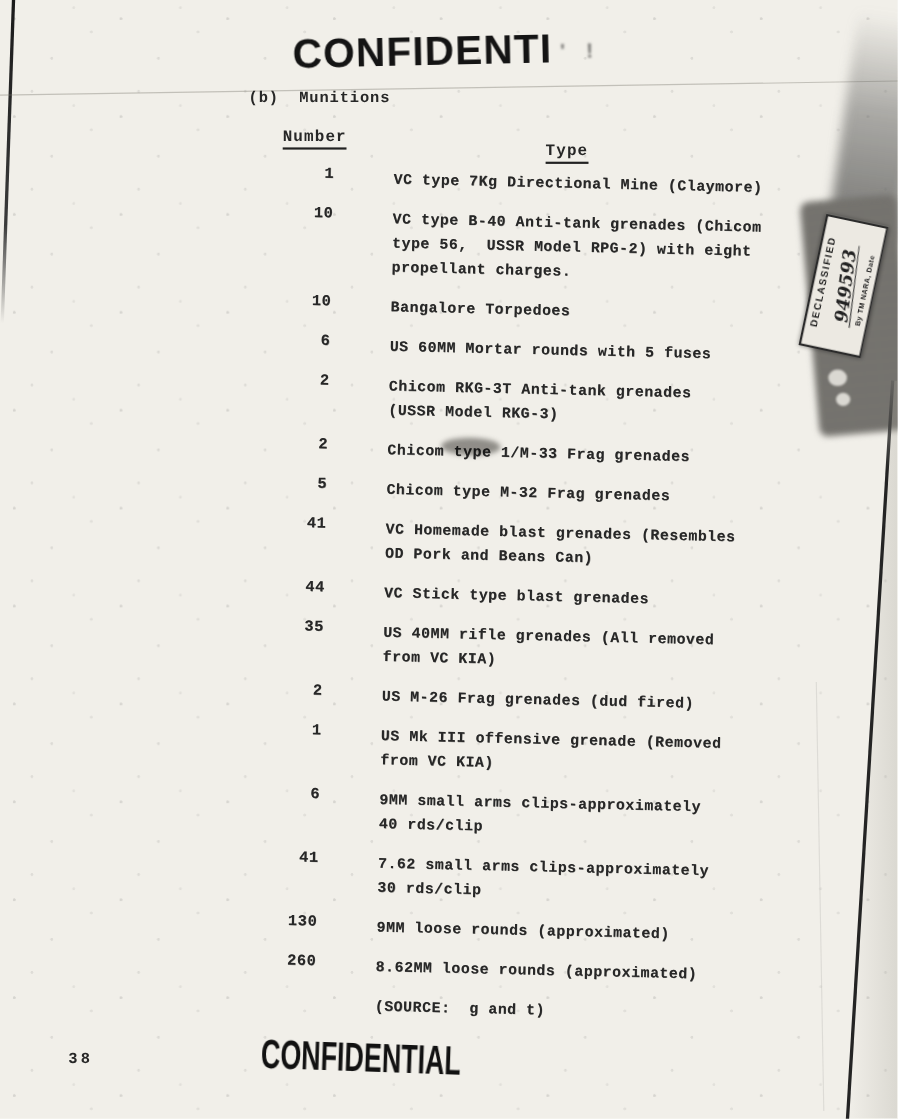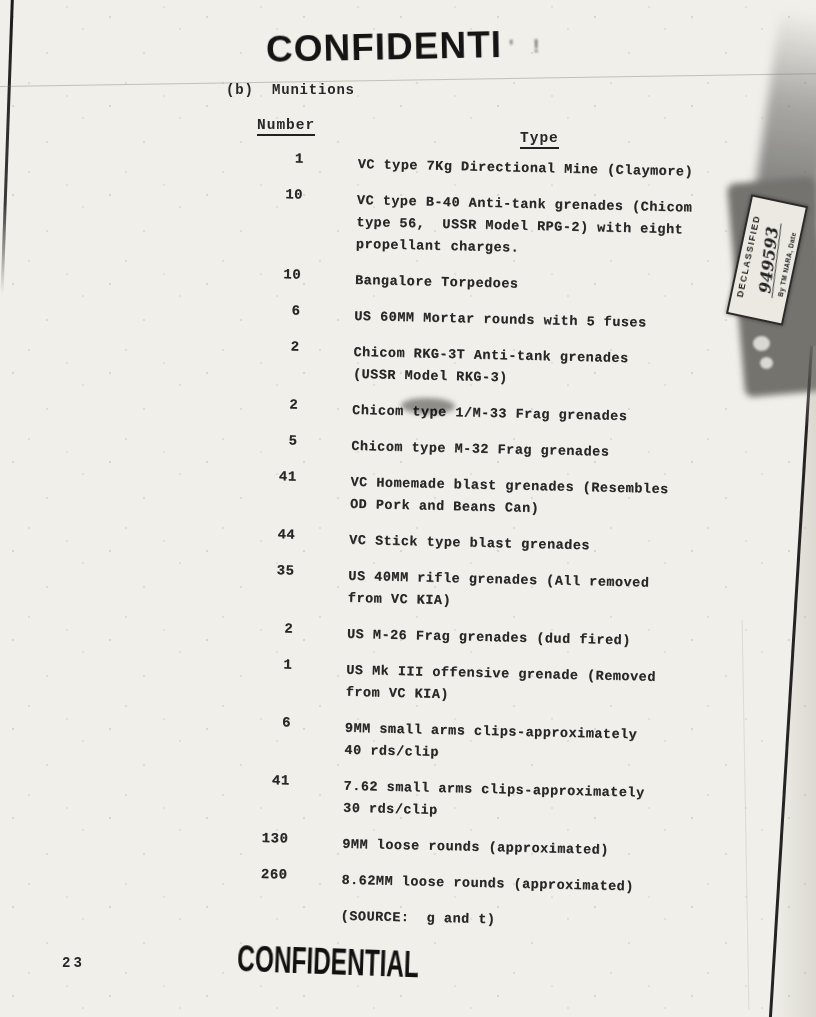--- a/index.html
+++ b/index.html
@@ -37,21 +37,21 @@
     font-weight:bold;font-size:37px;letter-spacing:0;color:#111;
     transform:rotate(2deg) scale(.66,1);transform-origin:left top;
     filter:blur(.45px);white-space:nowrap;}
 
   
   .section-label{left:226px;top:82px;font-size:14px;font-weight:bold;
     letter-spacing:.8px;white-space:pre;text-align:center;}
   .col-header{font-size:14.5px;font-weight:bold;letter-spacing:1px;
     border-bottom:2px solid #222;padding-bottom:1px;}
   .number-header{left:257px;top:117px;}
-  .type-header{left:520px;top:130px;}
+  .type-header{left:496px;top:130px;}
 
   .munitions-table{left:228px;top:151px;width:540px;transform:rotate(1.3deg);
     transform-origin:0 0;font-weight:bold;font-size:13.5px;letter-spacing:.5px;
     text-shadow:.3px .3px .4px rgba(20,20,20,.45);}
   .row{display:flex;margin-bottom:14px;}
   .num{width:76px;text-align:right;font-size:14px;line-height:22px;
     position:relative;top:-5px;}
   .desc{margin-left:54px;line-height:22px;}
   .desc div{white-space:pre;}
   .source-note{margin-left:130px;margin-top:1px;line-height:22px;white-space:pre;
@@ -223,14 +223,14 @@
 <div class="abs hole hole1"></div>
 <div class="abs hole hole2"></div>
 <div class="abs declass">
   <div class="d-title">DECLASSIFIED</div>
   <div class="d-number">949593</div>
   <div class="d-by">By TM NARA, Date</div>
 </div>
 <div class="abs outer-strip"></div>
 <div class="abs page-edge-line"></div>
 
-<div class="abs page-number">23</div>
+<div class="abs page-number">38</div>
 <div class="abs stamp-bottom">CONFIDENTIAL</div>
 
 </body></html>

